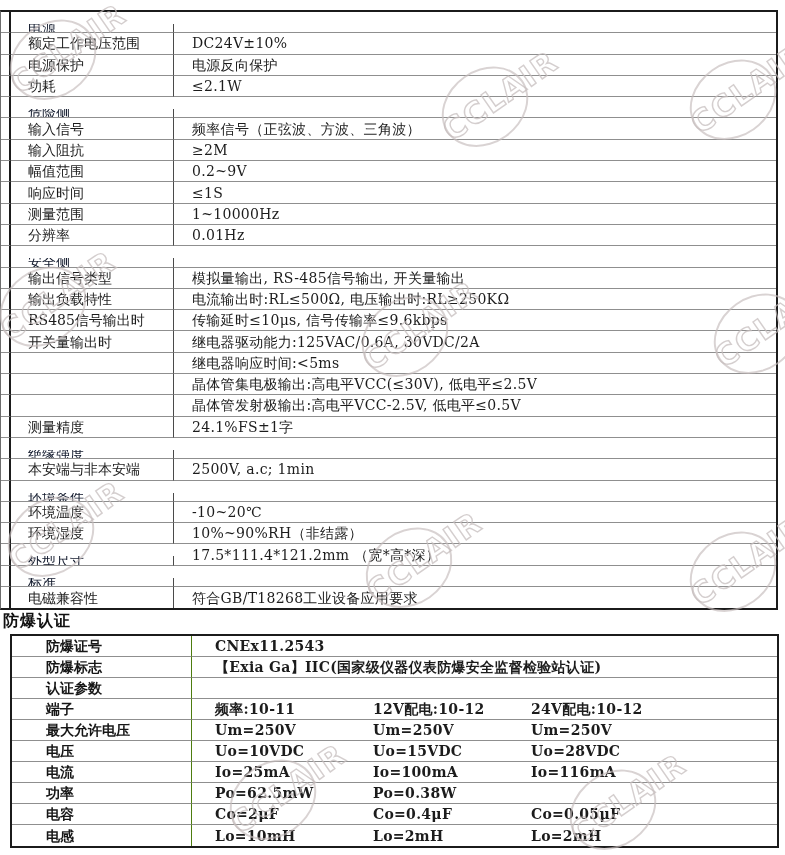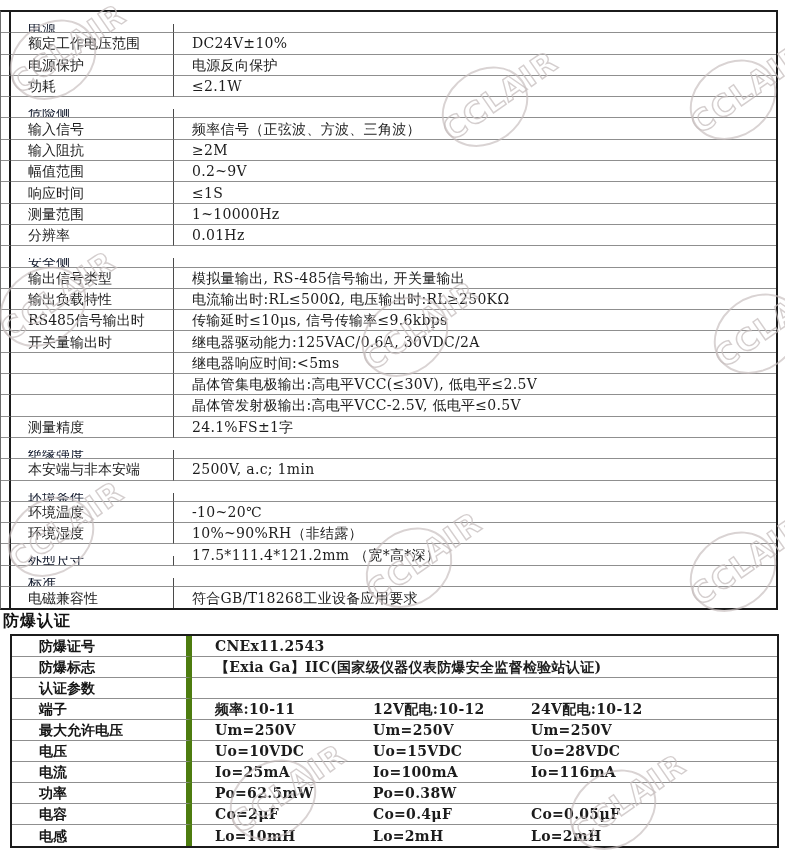--- a/index.html
+++ b/index.html
@@ -37,21 +37,21 @@
     display:grid;grid-template-columns:180px 1fr;
     grid-auto-rows:21px;
     border:2px solid #1b1b1b;
   }
   .cert-table .cell{
     border-bottom:1px solid #8f8f8f;
     display:flex;align-items:center;
     font-size:14px;line-height:1;white-space:nowrap;overflow:hidden;
   }
   .cert-table .cell.no-b{border-bottom:none;}
-  .cert-table .cl{padding-left:27px;border-right:6px solid #4d7c0f;font-weight:bold;color:#161616;}
+  .cert-table .cl{padding-left:34px;border-right:1px solid #4d7c0f;font-weight:bold;color:#161616;}
   .cert-table .cv{padding:0;font-weight:bold;}
   .cert-table .cv-inner{display:grid;grid-template-columns:158px 158px 1fr;width:100%;}
   .cert-table .cv-inner span{padding-left:23px;letter-spacing:.3px;}
   .cert-table .cv-span{padding-left:23px;letter-spacing:.3px;}
   
   .wm-layer{position:absolute;left:0;top:0;width:785px;height:855px;pointer-events:none;z-index:5;}
   .wm{
     position:absolute;width:150px;height:64px;
     display:flex;align-items:center;justify-content:center;
     transform:translate(-50%,-50%) rotate(-35deg);

